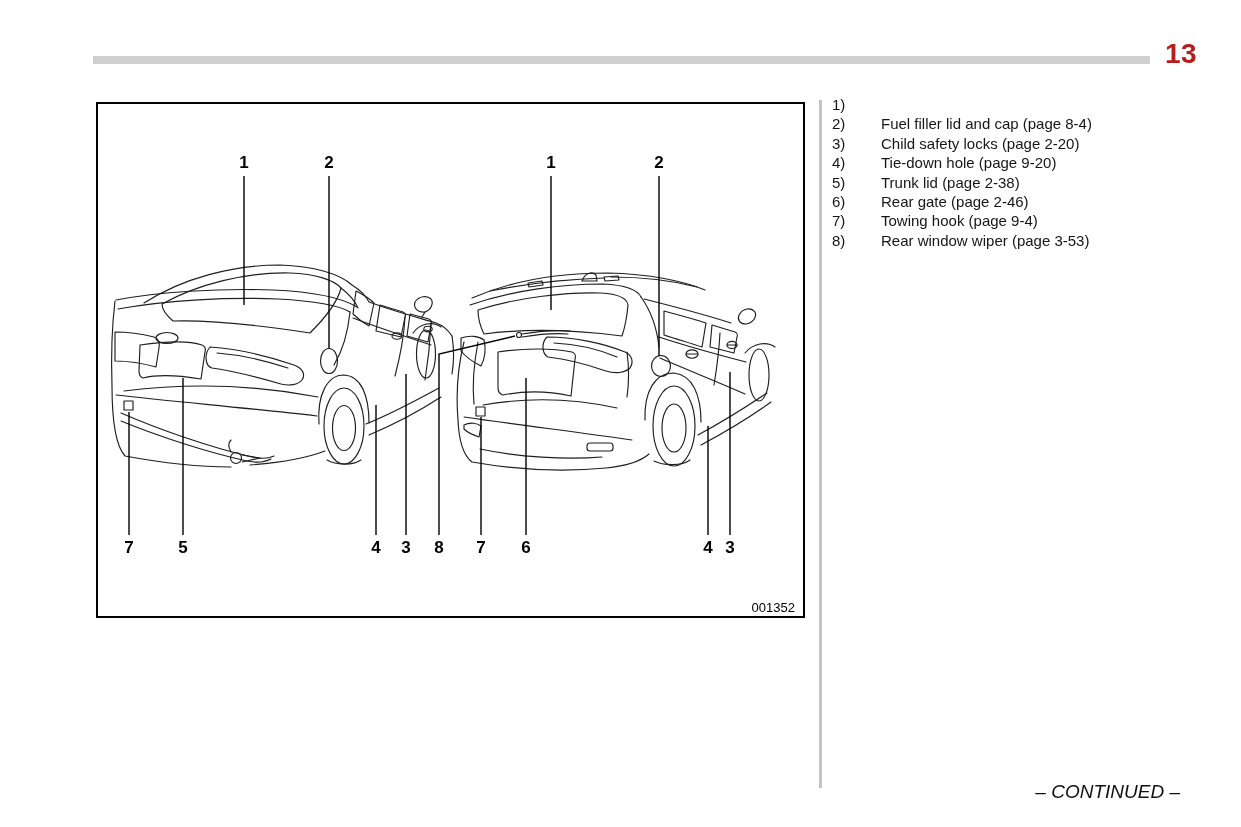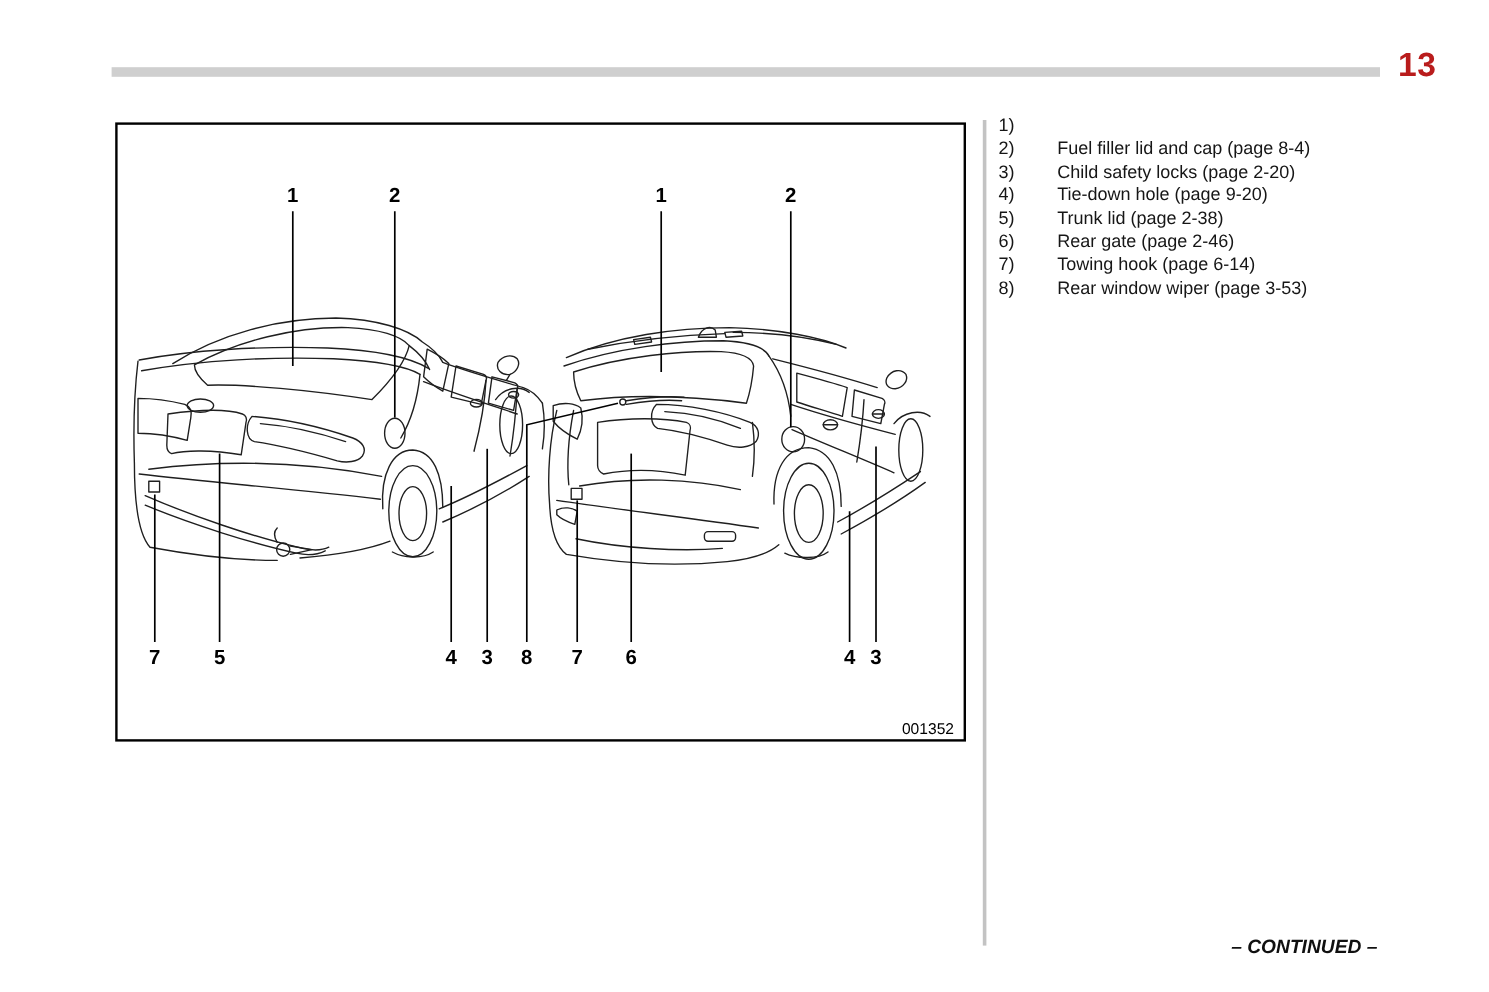--- a/index.html
+++ b/index.html
@@ -8,21 +8,21 @@
     font-family:"Liberation Sans", sans-serif; color:#151515; overflow:hidden;
   }
   .top-rule { position:absolute; left:93px; top:56px; width:1057px; height:8px; background:#cfcfcf; }
   .page-number { position:absolute; left:1149px; top:38px; font-size:28px; font-weight:bold; color:#b91c1c; letter-spacing:0.5px;margin-left:16px; }
   .figure-box { position:absolute; left:96px; top:102px; width:705px; height:512px; border:2px solid #000; background:#fff; }
   .figure-box svg { display:block; width:705px; height:512px; }
   .v-rule { position:absolute; left:819px; top:100px; width:3px; height:688px; background:#c3c3c3; }
   .legend { position:absolute; left:832px; top:95px; font-size:15px; color:#161616; }
   .legend-row { display:flex; line-height:19.4px; white-space:nowrap; }
   .legend-num { width:49px; flex:0 0 49px; }
-  .continued { position:absolute; left:1026px; top:781px; width:154px; font-size:16px; font-weight:bold; font-style:italic; text-align:left; color:#101010; }
+  .continued { position:absolute; left:1026px; top:781px; width:154px; font-size:19px; font-weight:normal; font-style:italic; text-align:right; color:#101010; }
   
   .car { fill:none; stroke:#1f1f1f; stroke-width:1.15; stroke-linejoin:round; stroke-linecap:round; }
   .callout { fill:none; stroke:#000; stroke-width:1.4; }
   .lbl { font-family:"Liberation Sans", sans-serif; font-size:17px; font-weight:bold; fill:#000; text-anchor:middle; }
   .figcode { font-family:"Liberation Sans", sans-serif; font-size:13px; fill:#000; text-anchor:end; }
 </style>
 </head>
 <body>
 
 <div class="top-rule"></div>
@@ -206,21 +206,21 @@
   <div class="legend-row">
     <span class="legend-num">5)</span>
     <span class="legend-label">Trunk lid (page 2-38)</span>
   </div>
   <div class="legend-row">
     <span class="legend-num">6)</span>
     <span class="legend-label">Rear gate (page 2-46)</span>
   </div>
   <div class="legend-row">
     <span class="legend-num">7)</span>
-    <span class="legend-label">Towing hook (page 6-14)</span>
+    <span class="legend-label">Towing hook (page 9-4)</span>
   </div>
   <div class="legend-row">
     <span class="legend-num">8)</span>
     <span class="legend-label">Rear window wiper (page 3-53)</span>
   </div>
 </div>
 
 <div class="continued">– CONTINUED –</div>
 
 </body></html>

